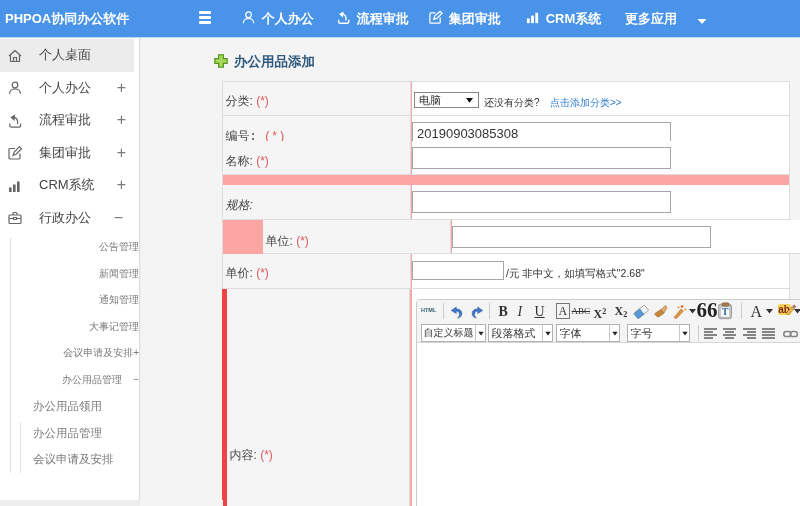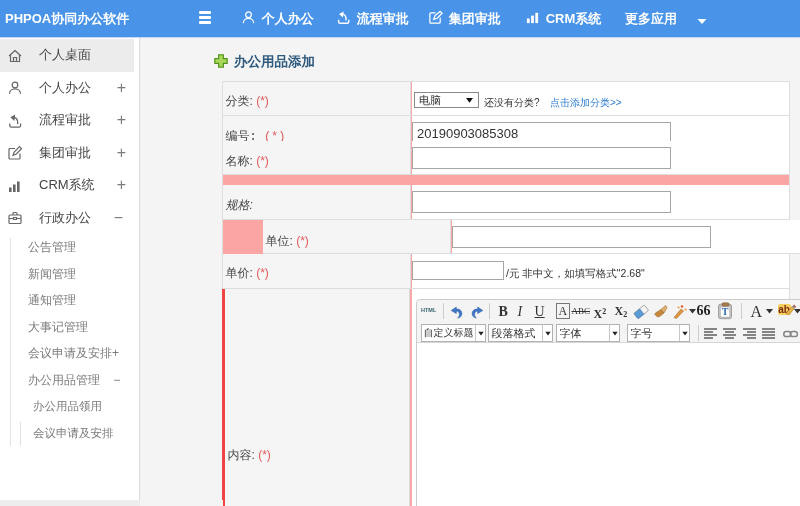--- a/index.html
+++ b/index.html
@@ -15,21 +15,21 @@
 .navitem svg { vertical-align:-2px; }
 
 
 #sidebar { position:absolute; left:0; top:38px; width:140px; height:462px; background:#fff; border-right:1px solid #ddd; }
 .sitem { position:relative; height:32.5px; line-height:32.5px; font-size:13px; color:#454545; padding-left:39px; }
 .sitem.sel { background:linear-gradient(to right,#ececec 0,#ececec 134px,#fff 134px); }
 .sitem svg { position:absolute; left:7px; top:8.5px; }
 .sitem .plus { position:absolute; right:13px; top:0; color:#7a7a7a; font-size:16px; font-weight:normal; }
 .subwrap { position:relative; }
 .subline { position:absolute; left:10px; top:4px; bottom:0; width:1px; background:#e2e2e2; }
-.subitem { height:26.5px; line-height:26.5px; font-size:12px; color:#7b7b7b; padding-left:28px; }
+.subitem { height:26.5px; line-height:26.5px; font-size:10px; color:#7b7b7b; padding-left:28px;text-align:right; }
 .subitem2 { height:26.5px; line-height:26.5px; font-size:11.5px; color:#7b7b7b; padding-left:33px; position:relative; }
 .subline2 { position:absolute; left:20px; top:188px; bottom:0; width:1px; background:#e2e2e2; }
 
 
 #content { position:absolute; left:141px; top:38px; width:659px; height:468px; background:#f4f4f5; }
 #ptitle { position:absolute; left:93px; top:15px; font-size:13.5px; font-weight:bold; color:#2f5a7d; }
 #plusicon { position:absolute; left:73px; top:16px; width:14px; height:14px; }
 
 
 #ftable { position:absolute; left:81px; top:43px; width:568px; height:425px; background:#fca5a5; border:1px solid #ddd; border-bottom:none; }
@@ -156,20 +156,21 @@
     <div class="subwrap">
       <div class="subline"></div>
       <div class="subitem">公告管理</div>
       <div class="subitem">新闻管理</div>
       <div class="subitem">通知管理</div>
       <div class="subitem">大事记管理</div>
       <div class="subitem">会议申请及安排+</div>
       <div class="subitem">办公用品管理&nbsp;&nbsp;&nbsp;&nbsp;−</div>
       <div class="subline2"></div>
         <div class="subitem2">办公用品领用</div>
+      <div class="subitem2">办公用品管理</div>
       <div class="subitem2">会议申请及安排</div>
     </div>
   </div>
 
   <div id="content">
     <svg id="plusicon" viewBox="0 0 14 14">
         <path d="M4.6 0.8h4.8v3.8h3.8v4.8H9.4v3.8H4.6V9.4H0.8V4.6h3.8z" fill="#8dc63f" stroke="#55941f" stroke-width="1.1"></path>
         <path d="M5.6 1.8h2.8v3.8h3.8v2.8H8.4v3.8H5.6V8.4H1.8V5.6h3.8z" fill="#b6e06e" opacity="0.7"></path>
       </svg>
     <div id="ptitle">办公用品添加</div>
@@ -224,21 +225,21 @@
       <div class="frow" style="top:172px; height:35px;">
         <div class="flabel">
             <span class="txt" style="top:11px;">单价: <span class="red">(*)</span></span>
           </div>
         <div class="fvalue">
             <input class="ftext" style="left: 0px; top: 7px; width: 92px; height: 19px;">
           <span style="position:absolute;left:94px;top:13px;font-size:10.5px;">/元 非中文，如填写格式"2.68"</span>
         </div>
       </div>
       <div class="frow" style="top:207px; height:218px; border-bottom:none;">
-        <div class="flabel" style="border-left:3px solid #ef4444; margin-left:-1px;">
+        <div class="flabel" style="border-left:5px solid #ef4444; margin-left:-1px;">
             <span class="txt" style="top:158px;">内容: <span class="red">(*)</span></span>
           </div>
         <div class="fvalue">
           <div id="editor">
             <div id="toolbar">
               <div class="trow1">
                 <div class="ti" style="left:4px;top:7px;font-size:6px;font-weight:bold;color:#35606e;letter-spacing:0;transform:scale(0.92);transform-origin:0 0;">HTML</div>
                 <div class="tsep" style="left:26px;"></div>
                 <svg class="ti" style="left:33px;top:5px;height:14px;" width="14" height="14" viewBox="0 0 14 14">
                     <path d="M1.2 5.5 L6.3 2 L6.3 4.1 C9.6 3.7 11.9 5.8 11.9 8.6 C11.9 11.1 10.1 12.9 7.6 13.1 C9.2 11.6 9.9 9.8 9.2 7.9 C8.7 6.5 7.7 6.1 6.3 6.2 L6.3 8.6 Z" fill="#3f77c9" stroke="#28569c" stroke-width="0.5"></path>
@@ -266,21 +267,21 @@
                   </svg>
                 <svg class="ti" style="left:253px;top:4px;height:15px;" width="18" height="15" viewBox="0 0 18 15">
                     <path d="M4 13.5 L11 5 L13.5 7 L6.5 14.5 Z" fill="#e09540" stroke="#a06020" stroke-width="0.5"></path>
                     <circle cx="12" cy="2.5" r="1.3" fill="#e06030"></circle>
                     <circle cx="15.5" cy="5.5" r="1.1" fill="#e09540"></circle>
                     <circle cx="8.5" cy="3.5" r="1" fill="#e09540"></circle>
                   </svg>
                 <svg class="ed-caret" style="left:272px;" width="7" height="5" viewBox="0 0 7 5">
                     <path d="M0 0h7L3.5 4.5z" fill="#333"></path>
                   </svg>
-                <div class="ti" style="left:280px;top:0;font-family:'Liberation Serif',serif;font-size:14px;font-weight:bold;color:#222;line-height:21px;">66</div>
+                <div class="ti" style="left:280px;top:0;font-family:'Liberation Serif',serif;font-size:21px;font-weight:bold;color:#222;line-height:21px;">66</div>
                 <svg class="ti" style="left:300px;top:2px;height:18px;" width="17" height="18" viewBox="0 0 17 18">
                     <rect x="1.5" y="2.2" width="13" height="14.5" rx="2" fill="#c2c2c2" stroke="#8f8f8f" stroke-width="0.8"></rect>
                     <rect x="5" y="0.8" width="7" height="3.4" rx="1.2" fill="#a77b4e" stroke="#7d5a32" stroke-width="0.5"></rect>
                     <rect x="3.4" y="5" width="9.2" height="10" fill="#fdfdfd" stroke="#a0a0a0" stroke-width="0.4"></rect>
                     <text x="8" y="13.2" text-anchor="middle" font-size="10" font-weight="bold" fill="#2e6bb0" font-family="Liberation Serif,serif">T</text>
                   </svg>
                 <div class="tsep" style="left:324px;"></div>
                 <div class="ti tbtn" style="left:334px;font-size:16px;">A</div>
                 <svg class="ed-caret" style="left:349px;" width="7" height="5" viewBox="0 0 7 5">
                     <path d="M0 0h7L3.5 4.5z" fill="#333"></path>

